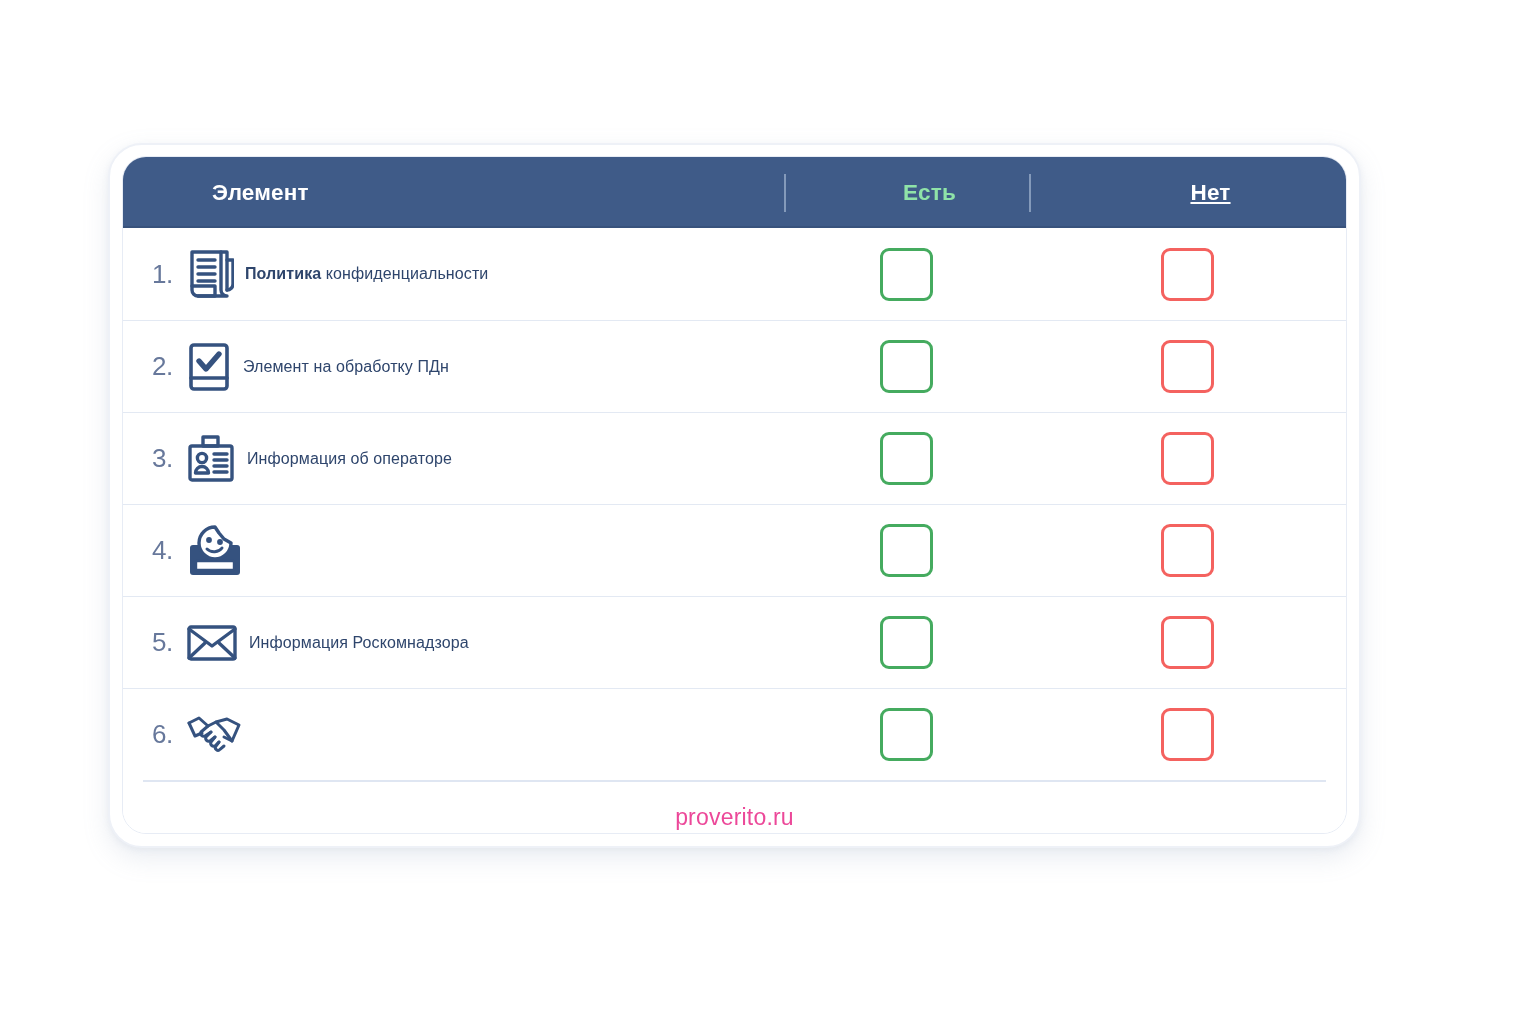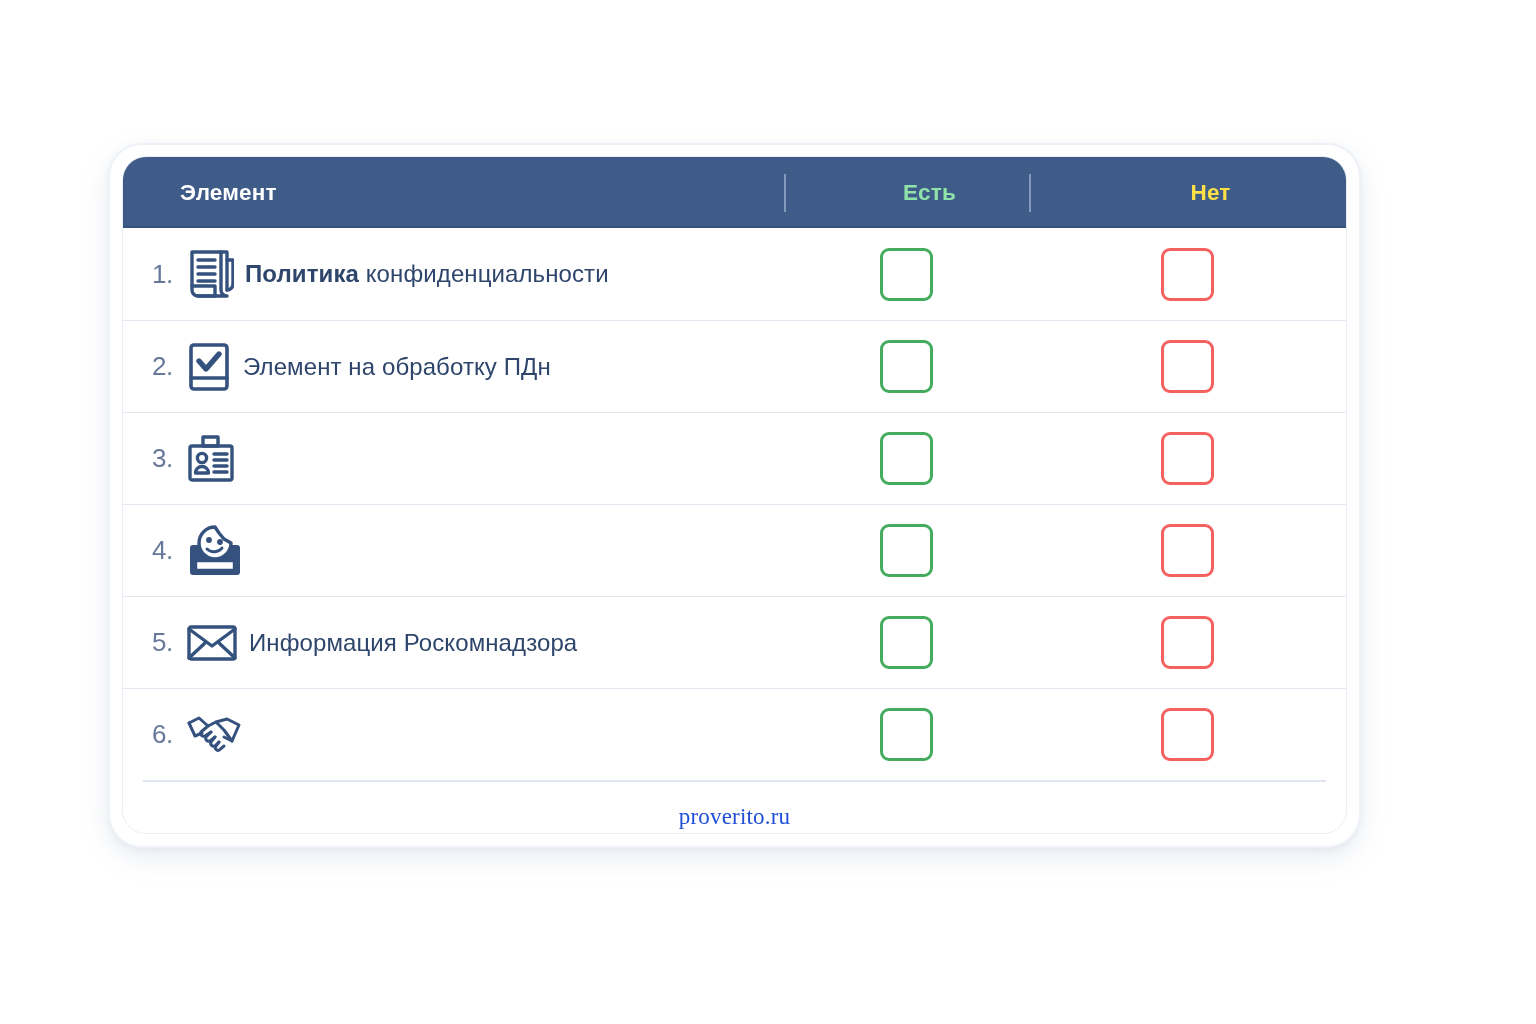--- a/index.html
+++ b/index.html
@@ -54,32 +54,32 @@
     position: relative;
   }
   .thead::after {
     content: "";
     position: absolute;
     left: 0; right: 0; bottom: 0;
     height: 2px;
     background: rgba(30,48,80,0.22);
   }
 
-  .col-element { width: 661px; padding-left: 57px; }
+  .col-element { width: 661px; padding-left: 89px; }
   .col-yes     { width: 291px; }
   .col-no      { flex: 1; }
 
   .th-label {
     font-size: 22.5px;
     font-weight: bold;
     letter-spacing: 0.2px;
   }
   .th-element { color: #ffffff; }
   .th-yes { color: #8fe3a8; text-align: center; display: block; }
-  .th-no  { color: #fde047; text-align: center; display: block; }
+  .th-no  { color: #ffffff; text-align: center; display: block; text-decoration: underline; }
 
   .head-div {
     position: absolute;
     top: 17px;
     width: 2px;
     height: 38px;
     background: rgba(190,205,228,0.55);
   }
   .head-div.d1 { left: 661px; }
   .head-div.d2 { left: 906px; }
@@ -114,21 +114,21 @@
 
   .rowicon {
     flex: 0 0 auto;
     display: flex;
     align-items: center;
     justify-content: center;
     margin-right: 11px;
   }
 
   .rowlabel {
-    font-size: 24px;
+    font-size: 16px;
     color: #2e456c;
     white-space: nowrap;
     letter-spacing: 0.1px;
   }
   .rowlabel b { font-weight: bold; }
 
   .cell-box {
     height: 100%;
     display: flex;
     align-items: center;
@@ -169,23 +169,22 @@
   .foot-rule {
     position: absolute;
     left: 20px;
     right: 20px;
     top: 0;
     height: 2px;
     background: #dfe6f2;
   }
   .foot-text {
     font-size: 23px;
-    color: #1d4ed8;
+    color: #ec4899;
     letter-spacing: 0.2px;
-    font-family: Liberation Serif, serif;
   }
 
   .body-area { position: relative; }
 </style>
 </head>
 <body>
 
 <div class="card-wrap">
   <div class="card">
     <div class="card-inner">
@@ -262,20 +261,21 @@
               <svg width="50" height="48" viewBox="0 0 50 48">
                 <g fill="none" stroke="#35527f" stroke-width="3.4" stroke-linejoin="round" stroke-linecap="round">
                   <rect x="17" y="2" width="15" height="9"></rect>
                   <rect x="4" y="11" width="42" height="34" rx="2"></rect>
                   <circle cx="16" cy="23" r="4.6"></circle>
                   <path d="M9.5 38 a6.5 6.5 0 0 1 13 0 Z"></path>
                   <path d="M28 19 H41 M28 25 H41 M28 31 H41 M28 37 H41"></path>
                 </g>
               </svg>
             </span>
+            <span class="rowlabel"><b></b><span>Информация об операторе</span></span>
           </div>
           <div class="cell-box cell-yes">
             <div class="chk chk-yes"></div>
           </div>
           <div class="cell-box cell-no">
             <div class="chk chk-no"></div>
           </div>
         </div>
 
         <div class="row">

